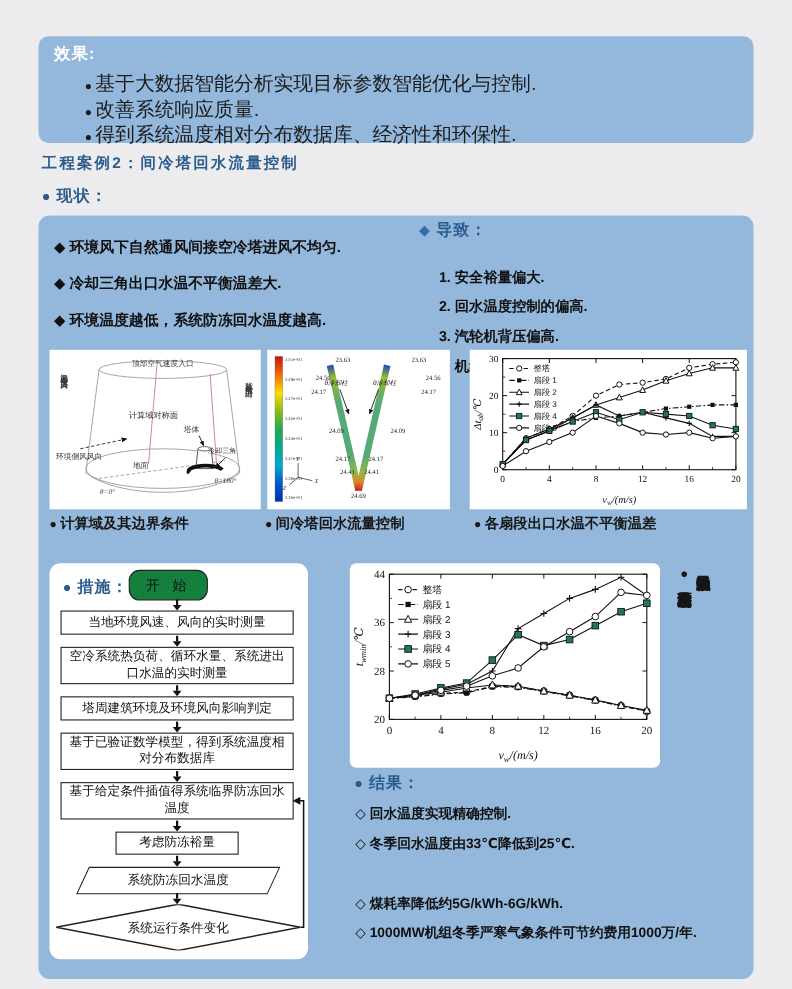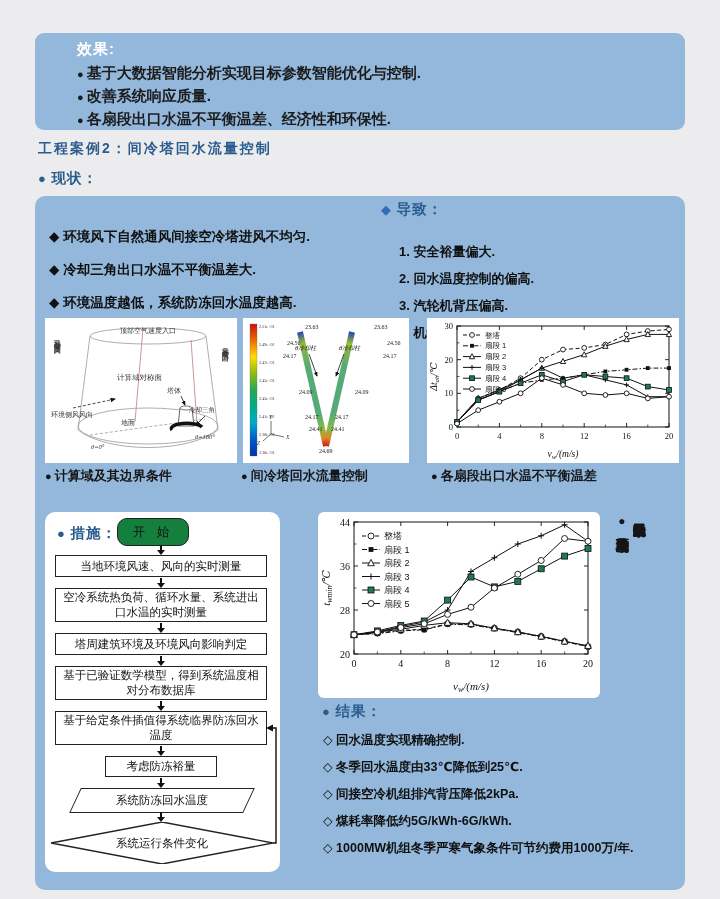--- a/index.html
+++ b/index.html
@@ -1,34 +1,34 @@
 <!DOCTYPE html>
 <html><head>
 <meta charset="utf-8">
 <style>
   html,body{margin:0;padding:0;background:#ececee;}
   .page{position:relative;width:720px;height:899px;background:#ececee;overflow:hidden;
         font-family:"Liberation Sans","DejaVu Sans",sans-serif;color:#111;}
 
   
   .effects{position:absolute;left:35px;top:33px;width:650px;height:97px;background:#93b8db;border-radius:9px;}
-  .effects-hdr{position:absolute;left:14px;top:7px;font-size:15px;font-weight:bold;color:#fff;letter-spacing:1px;margin-left:28px;}
-  .eitem{position:absolute;left:42px;font-size:15px;font-weight:bold;color:#1b1b1b;white-space:nowrap;}
+  .effects-hdr{position:absolute;left:14px;top:7px;font-size:15px;font-weight:bold;color:#fff;letter-spacing:1px;}
+  .eitem{position:absolute;left:42px;font-size:18px;font-weight:normal;color:#1b1b1b;white-space:nowrap;}
   .eitem::before{content:"●";margin-right:3px;font-size:11px;}
   .e0{top:31px}.e1{top:54px}.e2{top:77px}
 
   
   .title{position:absolute;left:38px;top:140px;margin:0;font-size:14px;font-weight:bold;color:#2b5c8e;letter-spacing:2px;}
   .seclabel{font-size:14.5px;font-weight:bold;color:#2b5c8e;letter-spacing:1px;white-space:nowrap;}
   .seclabel::before{content:"● ";color:#2b5c8e;font-size:13px;}
   .status-label{position:absolute;left:38px;top:169px;}
 
   
   .bluebox{position:absolute;left:35px;top:196px;width:650px;height:694px;background:#93b8db;border-radius:10px;}
-  .sitem{position:absolute;left:14px;font-size:13.5px;font-weight:bold;color:#101010;white-space:nowrap;margin-top:12px;}
+  .sitem{position:absolute;left:14px;font-size:13.5px;font-weight:bold;color:#101010;white-space:nowrap;}
   .sitem::before{content:"◆ ";color:#111;}
   .st0{top:20px}.st1{top:53px}.st2{top:86px}
   .causes-label{position:absolute;left:346px;top:4px;}
   .causes-label::before{content:"◆ ";color:#2f6db5;}
   .citem{position:absolute;left:364px;font-size:13px;font-weight:bold;color:#101010;white-space:nowrap;margin-top:17px;}
   .cc0{top:30px}.cc1{top:57px}.cc2{top:84px}.cc3{top:111px}
 
   .panel{position:absolute;background:#fff;}
   .p1{left:10px;top:122px;width:192px;height:145px;}
   .p2{left:208px;top:122px;width:166px;height:145px;}
@@ -77,21 +77,21 @@
 </style>
 </head>
 <body>
 
 <div class="page">
 
   <section class="effects">
     <div class="effects-hdr">效果:</div>
     <div class="eitem e0">基于大数据智能分析实现目标参数智能优化与控制.</div>
     <div class="eitem e1">改善系统响应质量.</div>
-    <div class="eitem e2">各扇段出口水温不平衡温差、经济性和环保性.</div>
+    <div class="eitem e2">得到系统温度相对分布数据库、经济性和环保性.</div>
   </section>
 
   <h1 class="title">工程案例2：间冷塔回水流量控制</h1>
   <div class="seclabel status-label">现状：</div>
 
   <section class="bluebox">
 
     <div class="sitem st0">环境风下自然通风间接空冷塔进风不均匀.</div>
     <div class="sitem st1">冷却三角出口水温不平衡温差大.</div>
     <div class="sitem st2">环境温度越低，系统防冻回水温度越高.</div>
@@ -523,17 +523,16 @@
     </div>
 
     <div class="vcap">
       <div class="vcol first">环境风对空冷塔及各扇段</div>
       <div class="vcol">最低出口水温的影响</div>
     </div>
 
     <div class="seclabel results-label">结果：</div>
     <div class="ritem r0">回水温度实现精确控制.</div>
     <div class="ritem r1">冬季回水温度由33℃降低到25℃.</div>
-    <div class="ritem r2">间接空冷机组排汽背压降低2kPa.</div>
     <div class="ritem r3">煤耗率降低约5G/kWh-6G/kWh.</div>
     <div class="ritem r4">1000MW机组冬季严寒气象条件可节约费用1000万/年.</div>
   </section>
 </div>
 
 </body></html>

